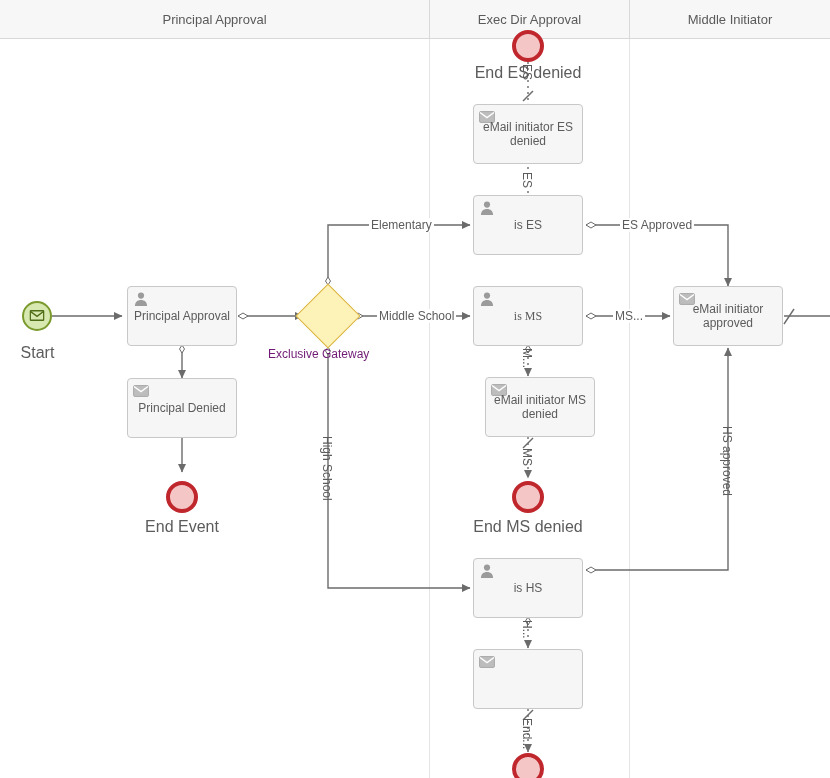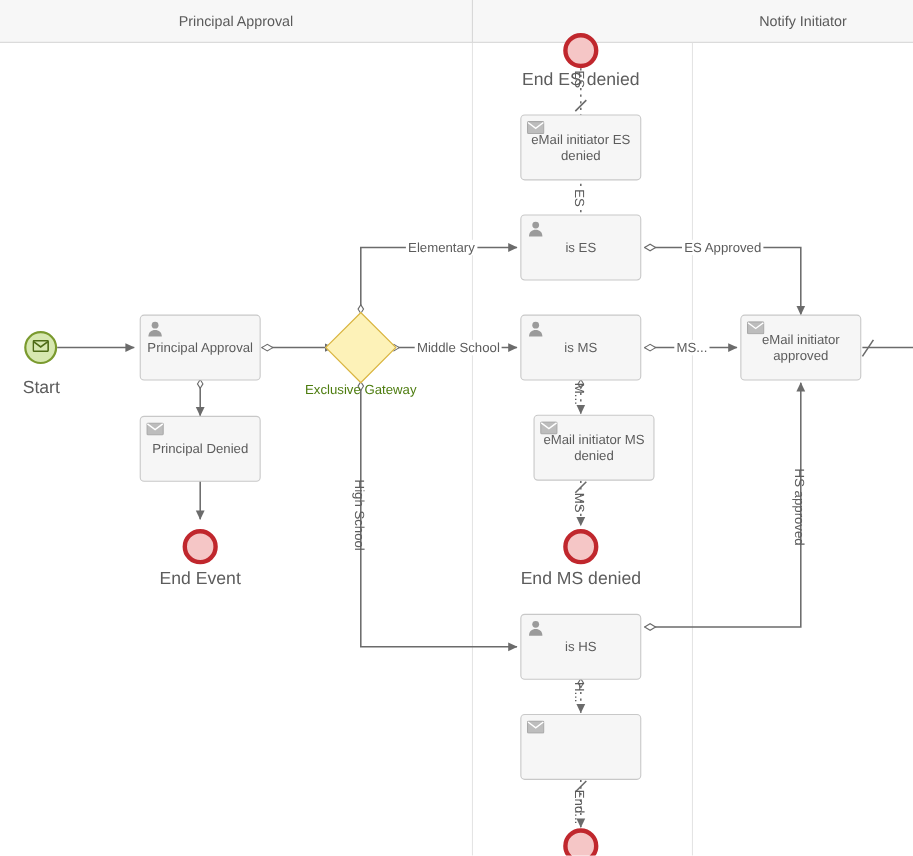--- a/index.html
+++ b/index.html
@@ -117,23 +117,23 @@
     position: absolute;
     width: 46px;
     height: 46px;
     background: #fdf2b8;
     border: 1.5px solid #d9b441;
     transform: rotate(45deg);
     box-sizing: border-box;
   }
   .gateway-label {
     position: absolute;
-    text-align: center;
+    text-align: left;
     font-size: 12px;
-    color: #4d7c0f;
+    color: #701a75;
     white-space: nowrap;
   }
   
   .edge-label {
     position: absolute;
     font-size: 12px;
     color: #5c5c5c;
     white-space: nowrap;
     background: #ffffff;
     padding: 0 2px;
@@ -147,22 +147,25 @@
 </head>
 <body>
 
 <div id="canvas">
 
   <div class="lane-header-band"></div>
 
   <div class="lane-header" style="left:0px; width:430px;">
     <span>Principal Approval</span>
   </div>
+  <div class="lane-header" style="left:430px; width:200px;">
+    <span>Exec Dir Approval</span>
+  </div>
   <div class="lane-header" style="left:630px; width:200px; border-right:none;">
-    <span>Notify Initiator</span>
+    <span>Middle Initiator</span>
   </div>
 
   <div class="lane-divider" style="left:429px;"></div>
   <div class="lane-divider" style="left:629px;"></div>
 
   <svg id="flow-layer" viewBox="0 0 830 778">
     <defs>
       <marker id="arrow" markerWidth="9" markerHeight="9" refX="8" refY="4.5" orient="auto" markerUnits="userSpaceOnUse">
         <path d="M0,0.5 L8.5,4.5 L0,8.5 z" fill="#6b6b6b"></path>
       </marker>
@@ -282,21 +285,21 @@
     </span>
     <div class="task-label">is ES</div>
   </div>
 
   <div class="event end" style="left:512px; top:30px;"></div>
   <div class="event-label" style="left:468px; top:64px; width:120px;">End ES denied</div>
 
   <div class="edge-label vertical" style="left:534px; top:170px; background:#ffffff;">ES</div>
   <div class="edge-label vertical" style="left:534px; top:62px; background:transparent;">ES</div>
 
-  <div class="task" style="left:473px; top:286px;">
+  <div class="task" style="left:473px; top:286px;font-family:Liberation Serif, serif;">
     <span class="task-icon">
       <svg width="16" height="16" viewBox="0 0 16 16">
         <circle cx="8" cy="4.6" r="3.1" fill="#9b9b9b"></circle>
         <path d="M1.9,15 C1.9,10.9 4.6,8.9 8,8.9 C11.4,8.9 14.1,10.9 14.1,15 z" fill="#9b9b9b"></path>
       </svg>
     </span>
     <div class="task-label">is MS</div>
   </div>
 
   <div class="task" style="left:473px; top:377px;margin-left:12px;">

